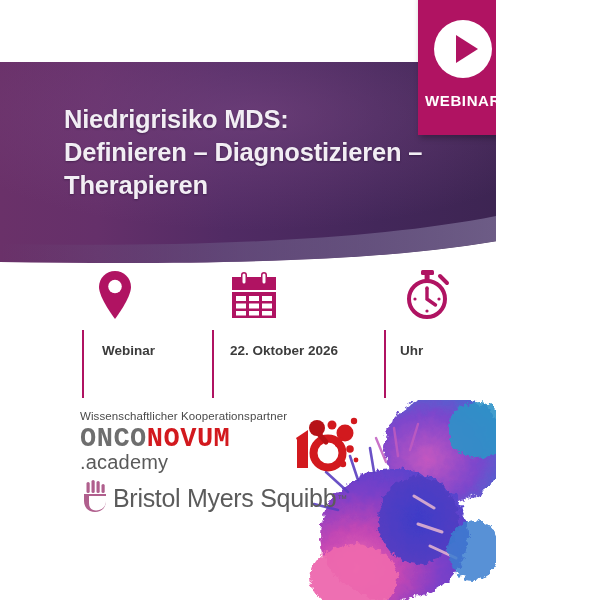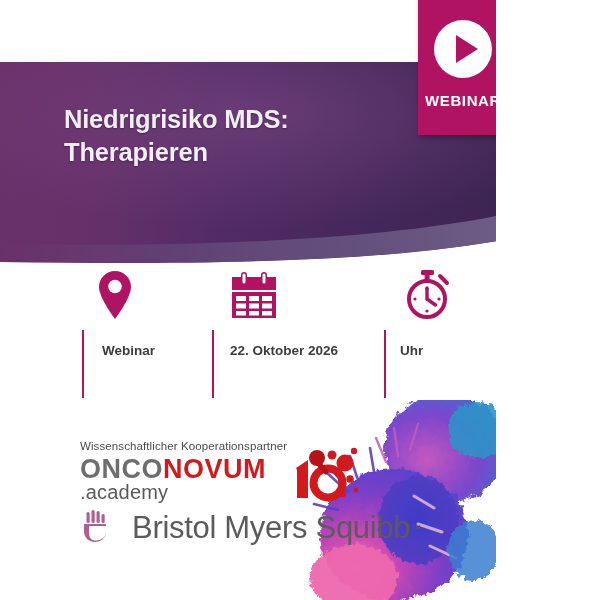--- a/index.html
+++ b/index.html
@@ -99,41 +99,42 @@
     position: absolute;
     top: 74px;
     color: #3c3c3c;
     font-size: 13.5px;
     font-weight: bold;
     line-height: 18px;
     white-space: nowrap;
   }
 
   
-  .sponsors { position: absolute; left: 80px; top: 440px; z-index: 6; }
+  .sponsors { position: absolute; left: 80px; top: 410px; z-index: 6; }
   .kicker {
     color: #4a4a4a;
     font-size: 11.5px;
     font-weight: normal;
     letter-spacing: 0.1px;
     margin-bottom: 2px;
     white-space: nowrap;
   }
   .onco-logo {
     display: flex;
     align-items: flex-start;
     position: relative;
     height: 52px;
   }
   .onco-words { position: relative; }
   .onco-main {
     font-size: 27px;
     font-weight: bold;
     letter-spacing: 0.5px;
     line-height: 30px;
+    font-family: Liberation Mono, monospace;
   }
   .onco-grey { color: #6e6e6e; }
   .onco-red  { color: #d2191e; }
   .onco-acad {
     color: #5a5a5a;
     font-size: 20px;
     font-weight: normal;
     line-height: 21px;
     text-align: left;
     margin-top: -2px;
@@ -147,24 +148,24 @@
     font-size: 11.5px;
     white-space: nowrap;
   }
   .bms-logo {
     display: flex;
     align-items: center;
     margin-top: 3px;
   }
   .bms-name {
     color: #5b5b5b;
-    font-size: 31px;
+    font-size: 25px;
     font-weight: normal;
     letter-spacing: -0.3px;
-    margin-left: 22px;
+    margin-left: 3px;
     white-space: nowrap;
   }
   .bms-tm {
     color: #5b5b5b;
     font-size: 10px;
     vertical-align: super;
     margin-left: 1px;
   }
 
   
@@ -210,20 +211,21 @@
         <rect x="0" y="62" width="600" height="210" fill="url(#glow)"></rect>
 
         <path d="M0,262 C230,266 430,260 540,232 L540,206
                  C420,238 220,248 0,244 Z" fill="url(#sweepGrad)"></path>
       </g>
     </svg>
   </div>
 
   <div class="title-block">
     <div class="title-line">Niedrigrisiko MDS:</div>
+    <div class="title-line">Definieren – Diagnostizieren –</div>
     <div class="title-line">Therapieren</div>
   </div>
 
   <div class="webinar-badge">
     <div class="play-circle">
       <div class="play-tri"></div>
     </div>
     <div class="webinar-label">WEBINAR</div>
   </div>
 

